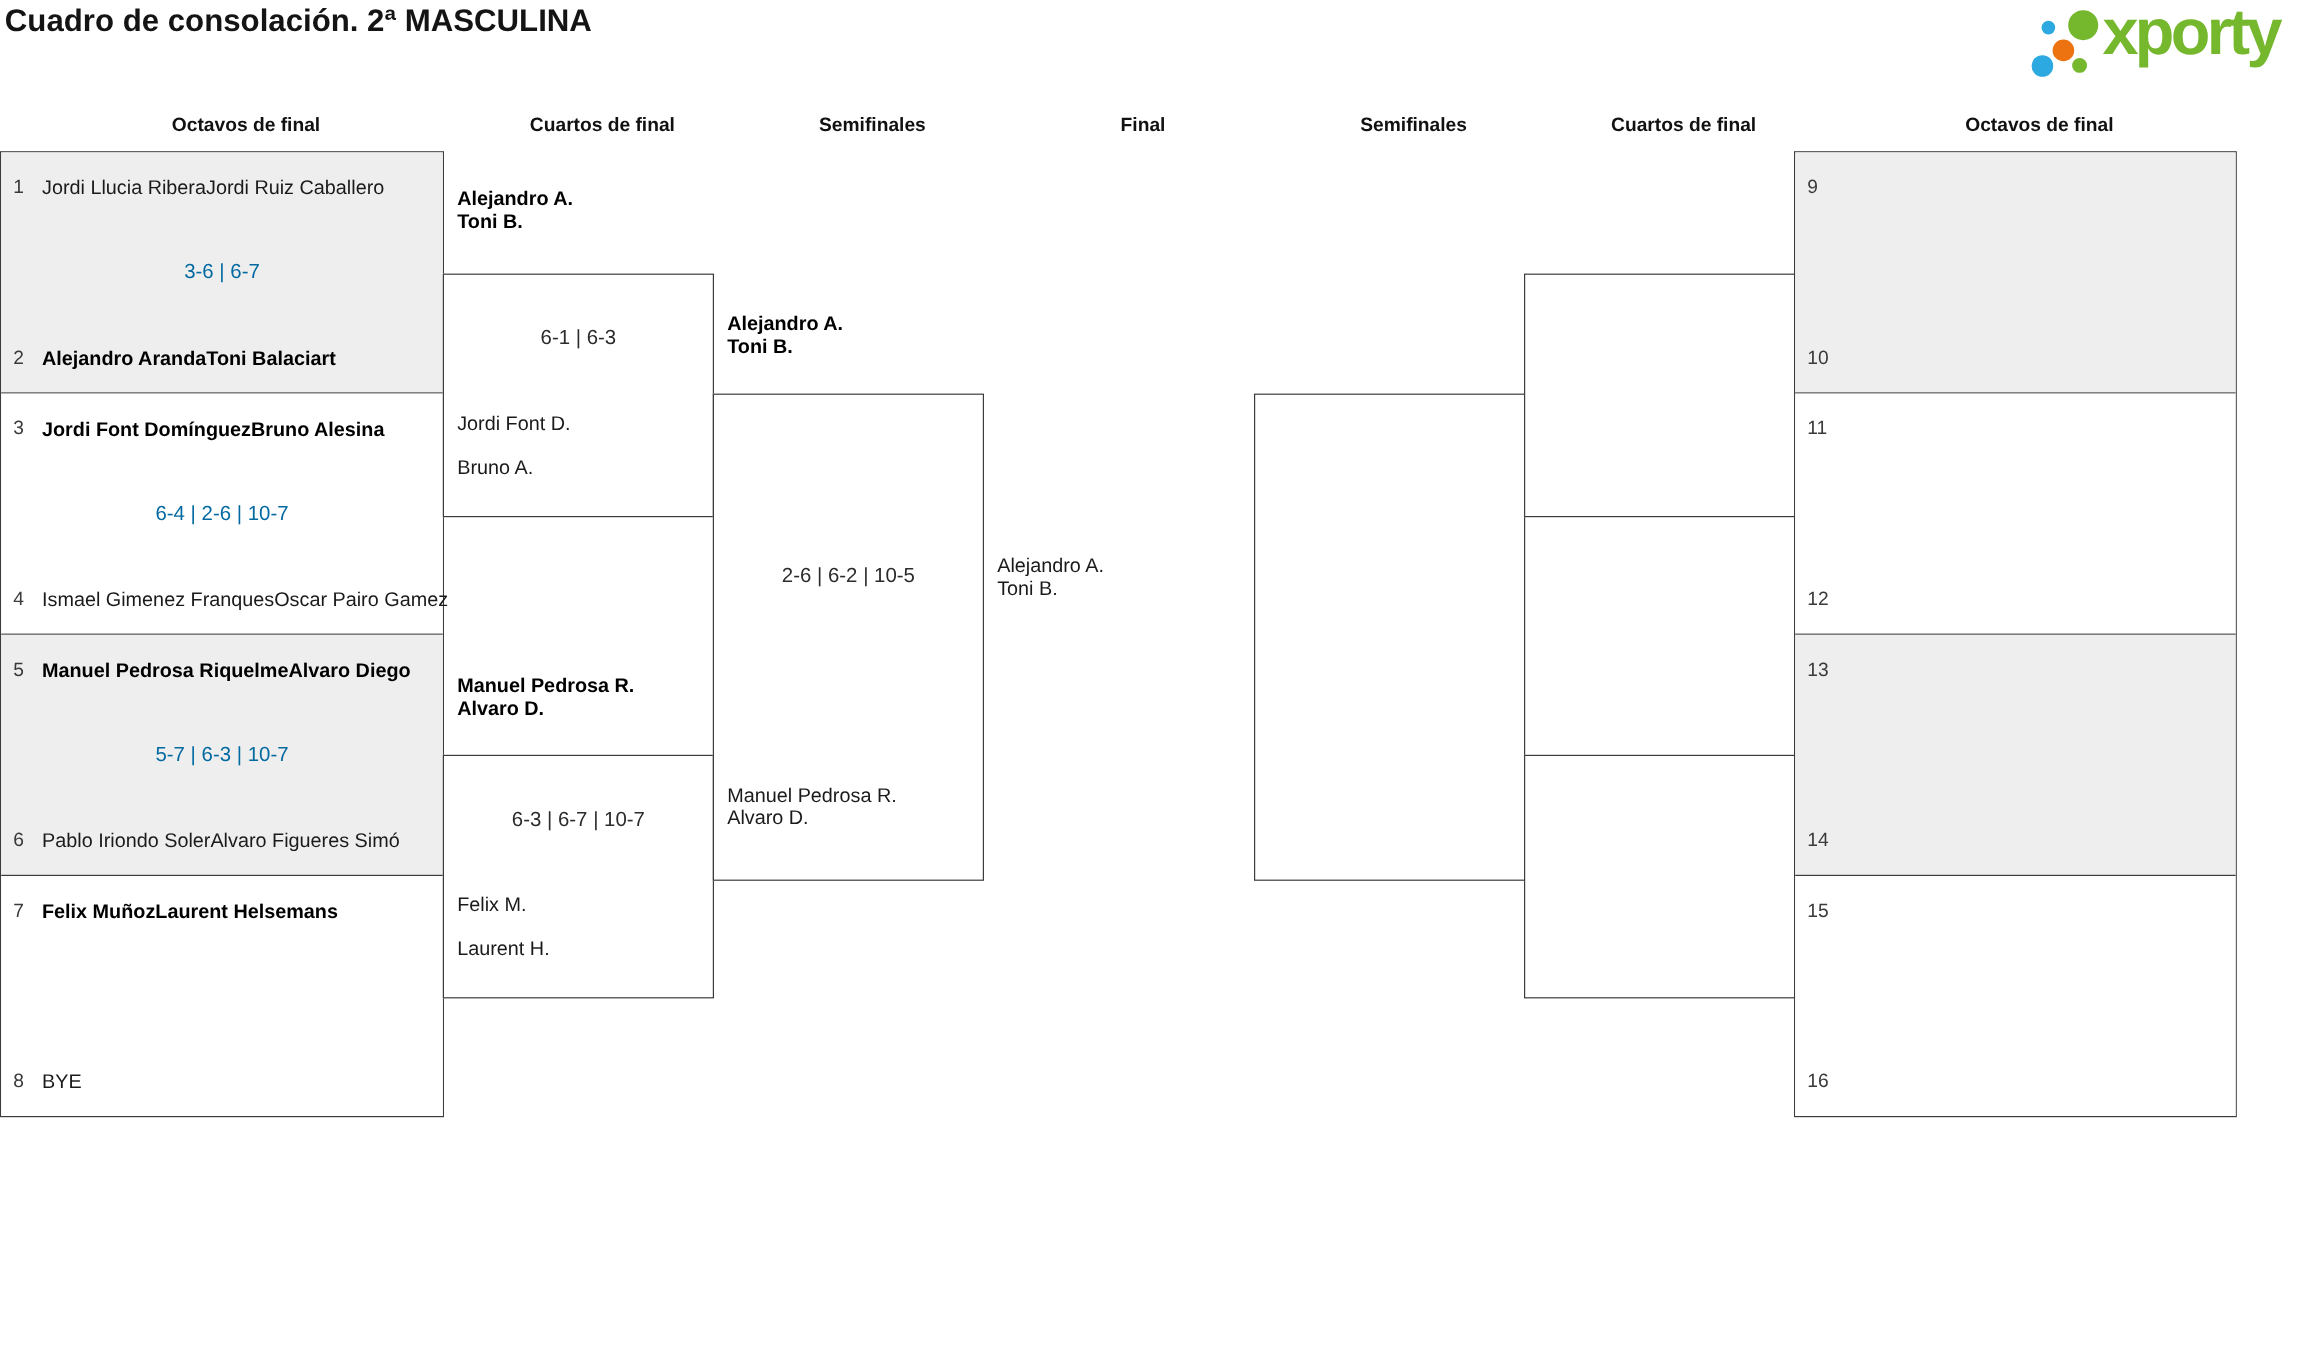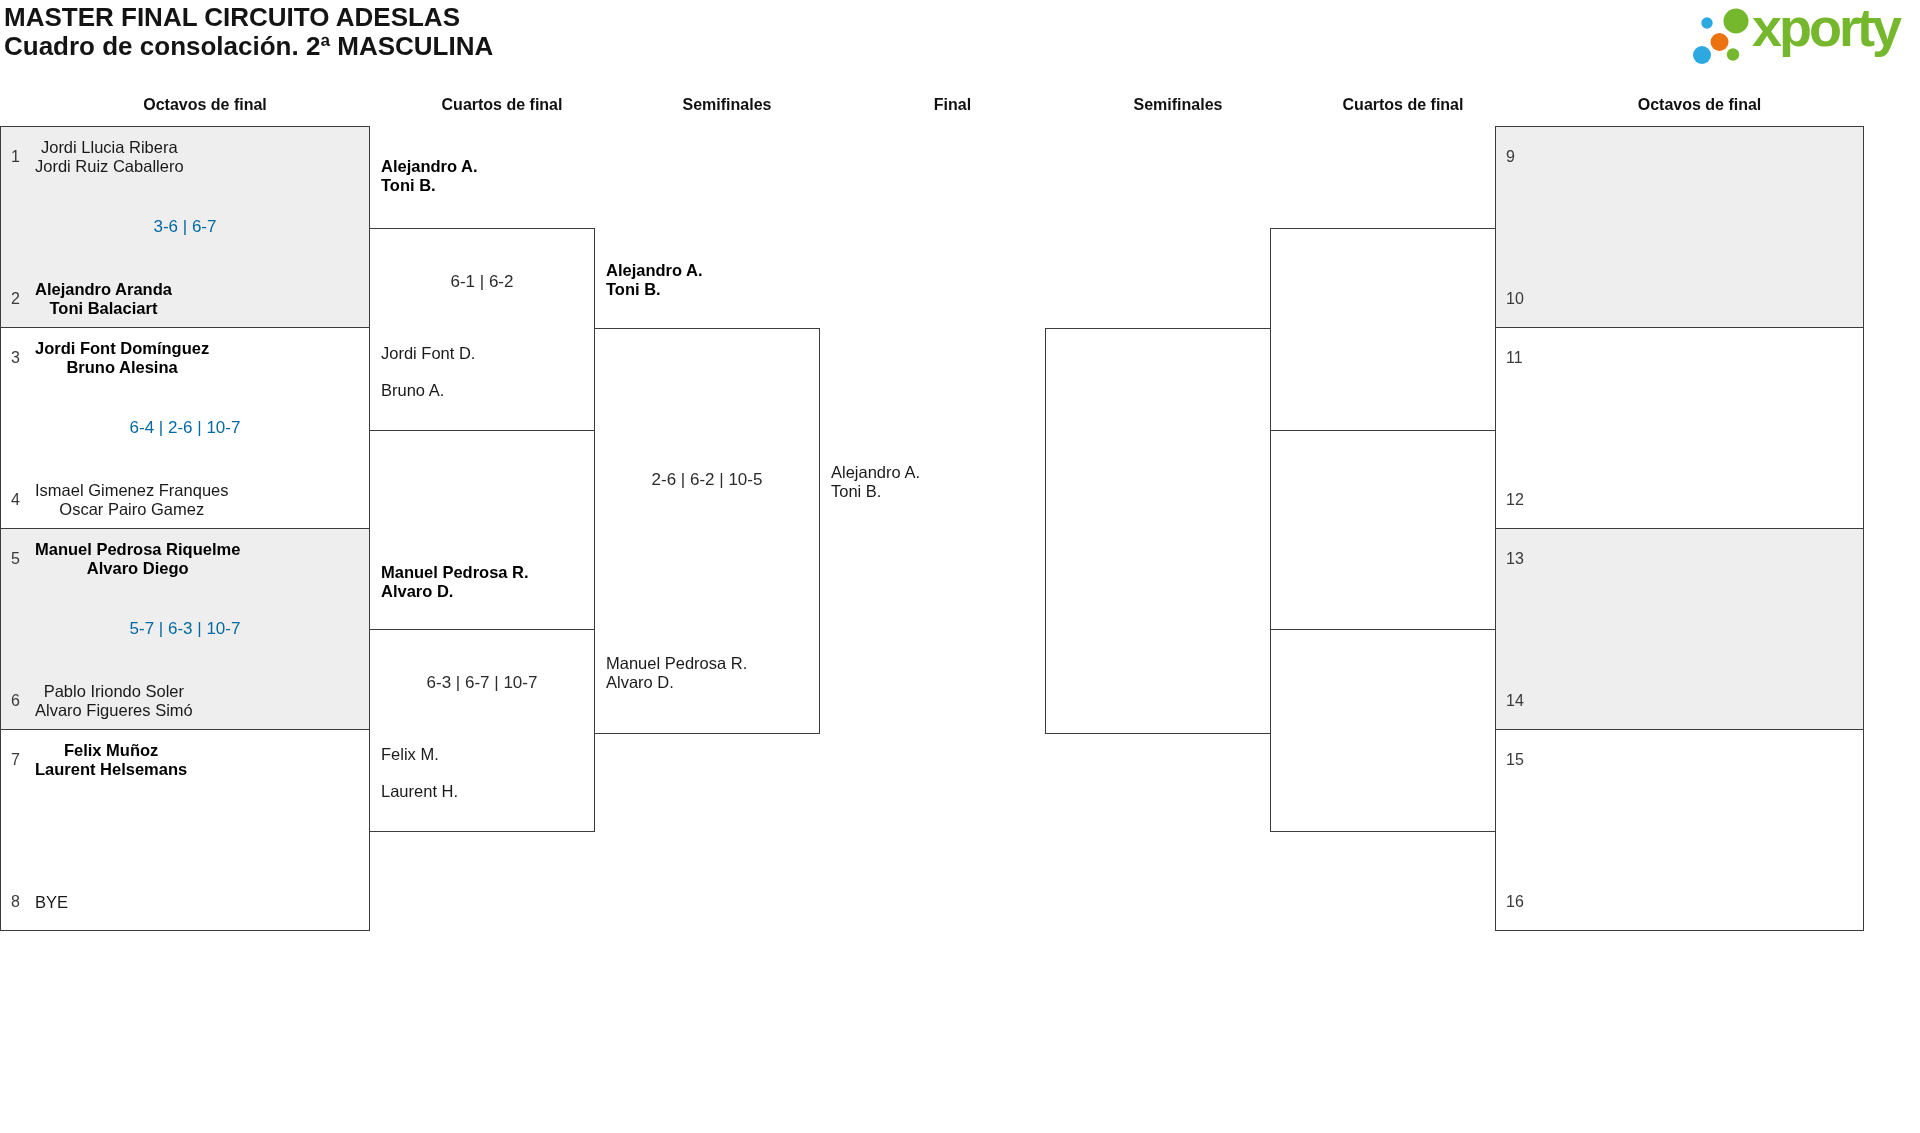--- a/index.html
+++ b/index.html
@@ -24,21 +24,21 @@
   .r16col{position:absolute;top:126px;height:805px;border:1px solid #3c3c3c;
           box-sizing:border-box;background:#fff;}
   .m{position:relative;height:200px;background:#fff;}
   .m.sep{border-bottom:1px solid #3c3c3c;}
   .m.shade{background:#eeeeee;}
 
   .slot{position:absolute;left:10px;right:6px;height:38px;display:flex;align-items:center;}
   .slot.top{top:11px;}
   .slot.bot{bottom:9px;}
   .seed{width:24px;flex:none;font-size:16px;color:#3a3a3a;}
-  .team{display:flex;flex-direction:column;justify-content:center;text-align:center;}
+  .team{display:flex;flex-direction:row;justify-content:center;text-align:center;}
   .l{line-height:19px;font-size:16.5px;white-space:nowrap;}
   .bold .l{font-weight:700;color:#000;}
   .score{position:absolute;left:0;right:0;top:50%;margin-top:-10px;text-align:center;
          font-size:17px;color:#0369a1;line-height:20px;}
 
   
   .box{position:absolute;border:1px solid #3c3c3c;background:#fff;box-sizing:border-box;}
   .adv-score{position:absolute;left:0;right:0;text-align:center;font-size:17px;
              color:#2b2b2b;line-height:19px;}
   .adv-score.qf{top:43px;}
@@ -47,21 +47,20 @@
   .opp.qf{bottom:30px;gap:18px;}
   .opp.sf{bottom:41px;}
   .adv-label{position:absolute;display:flex;flex-direction:column;}
 </style>
 </head>
 <body>
 
 <div class="page">
 
   <div class="title">
-    <div>MASTER FINAL CIRCUITO ADESLAS</div>
     <div>Cuadro de consolación. 2ª MASCULINA</div>
   </div>
 
   <div class="logo">
     <svg class="logo-dots" width="70" height="70" viewBox="0 0 70 70">
       <circle cx="19" cy="21" r="5.7" fill="#2ba9e0"></circle>
       <circle cx="48" cy="19" r="12.5" fill="#76b82d"></circle>
       <circle cx="31.5" cy="40" r="9" fill="#ed7210"></circle>
       <circle cx="14" cy="53" r="9" fill="#2ba9e0"></circle>
       <circle cx="45" cy="52.5" r="6.2" fill="#76b82d"></circle>
@@ -154,21 +153,21 @@
   <div class="adv-label bold" style="left:381px;top:157px;">
     <span class="l">Alejandro A.</span>
     <span class="l">Toni B.</span>
   </div>
   <div class="adv-label bold" style="left:381px;top:563px;">
     <span class="l">Manuel Pedrosa R.</span>
     <span class="l">Alvaro D.</span>
   </div>
 
   <div class="box" style="left:369px;top:228px;width:226px;height:203px;">
-    <div class="adv-score qf">6-1 | 6-2</div>
+    <div class="adv-score qf">6-1 | 6-3</div>
     <div class="opp qf">
       <span class="l">Jordi Font D.</span>
       <span class="l">Bruno A.</span>
     </div>
   </div>
   <div class="box" style="left:369px;top:629px;width:226px;height:203px;padding-left:28px;">
     <div class="adv-score qf">6-3 | 6-7 | 10-7</div>
     <div class="opp qf">
       <span class="l">Felix M.</span>
       <span class="l">Laurent H.</span>

